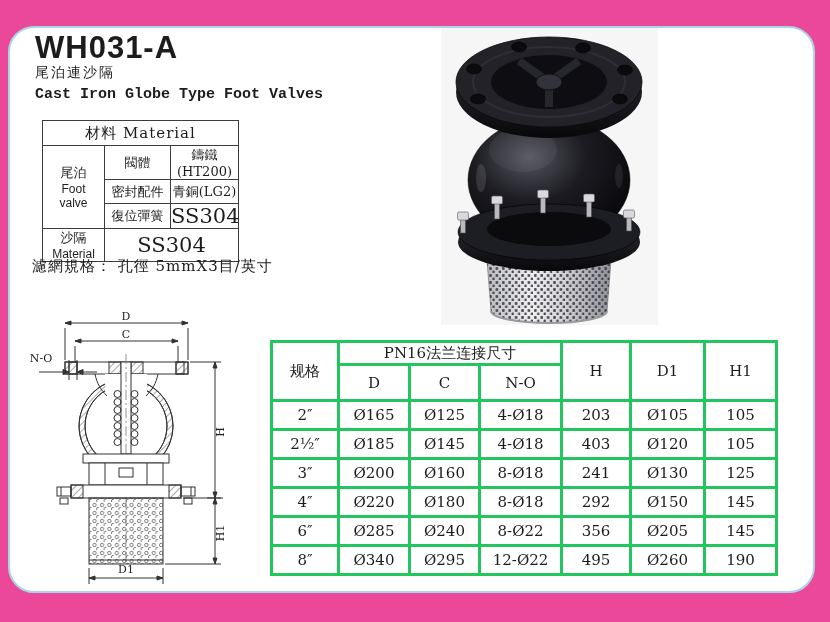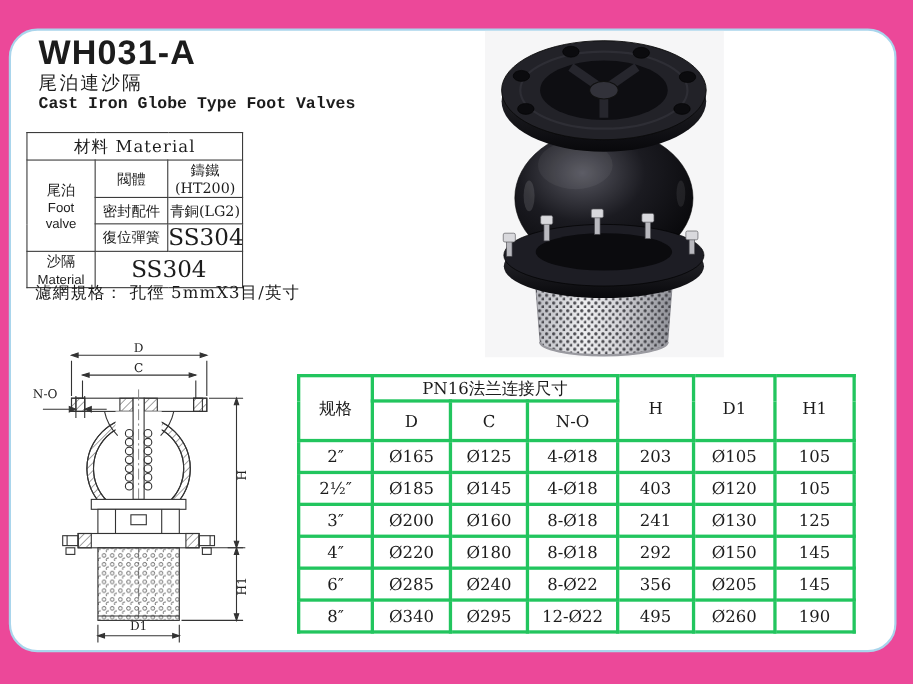--- a/index.html
+++ b/index.html
@@ -3,29 +3,29 @@
 <meta charset="utf-8">
 <style>
   html,body{margin:0;padding:0;background:#ffffff;}
   .canvas{position:relative;width:830px;height:622px;background:#ec4899;overflow:hidden;
           font-family:"DejaVu Serif","Liberation Serif",serif;color:#1c1c1c;}
   .frame{position:absolute;left:8px;top:26px;width:803px;height:563px;
          border:2px solid #a9d5ec;border-radius:26px;background:#ffffff;}
   .abs{position:absolute;}
   .title{left:35px;top:30px;font-family:"Liberation Sans","DejaVu Sans",sans-serif;
          font-weight:bold;font-size:31px;letter-spacing:1px;}
-  .sub-zh{left:35px;top:64px;font-size:17px;letter-spacing:2px;}
+  .sub-zh{left:35px;top:64px;font-size:14px;letter-spacing:2px;}
   .sub-en{left:35px;top:86px;font-family:"Liberation Mono","DejaVu Sans Mono",monospace;
           font-weight:bold;font-size:15px;}
   .spec-line{left:32px;top:257px;font-size:15px;letter-spacing:1px;}
 
   table{border-collapse:collapse;table-layout:fixed;}
   th,td{padding:0;text-align:center;font-weight:normal;vertical-align:middle;}
 
-  .mat{left:24px;top:120px;width:196px;font-size:13px;}
+  .mat{left:42px;top:120px;width:196px;font-size:13px;}
   .mat th,.mat td{border:1px solid #3c3c3c;}
   .mat .hdr{height:24px;font-size:15px;letter-spacing:1px;}
   .mat .r{height:24px;}
   .mat .rs{height:30px;}
   .pre{white-space:pre-line;}
   .mono{font-family:Liberation Sans, sans-serif;font-size:12px;display:block;}
   .zh{display:block;font-size:13px;}
   .big{font-size:21px;}
 
   .dims{left:270px;top:340px;width:506px;font-size:15px;}

